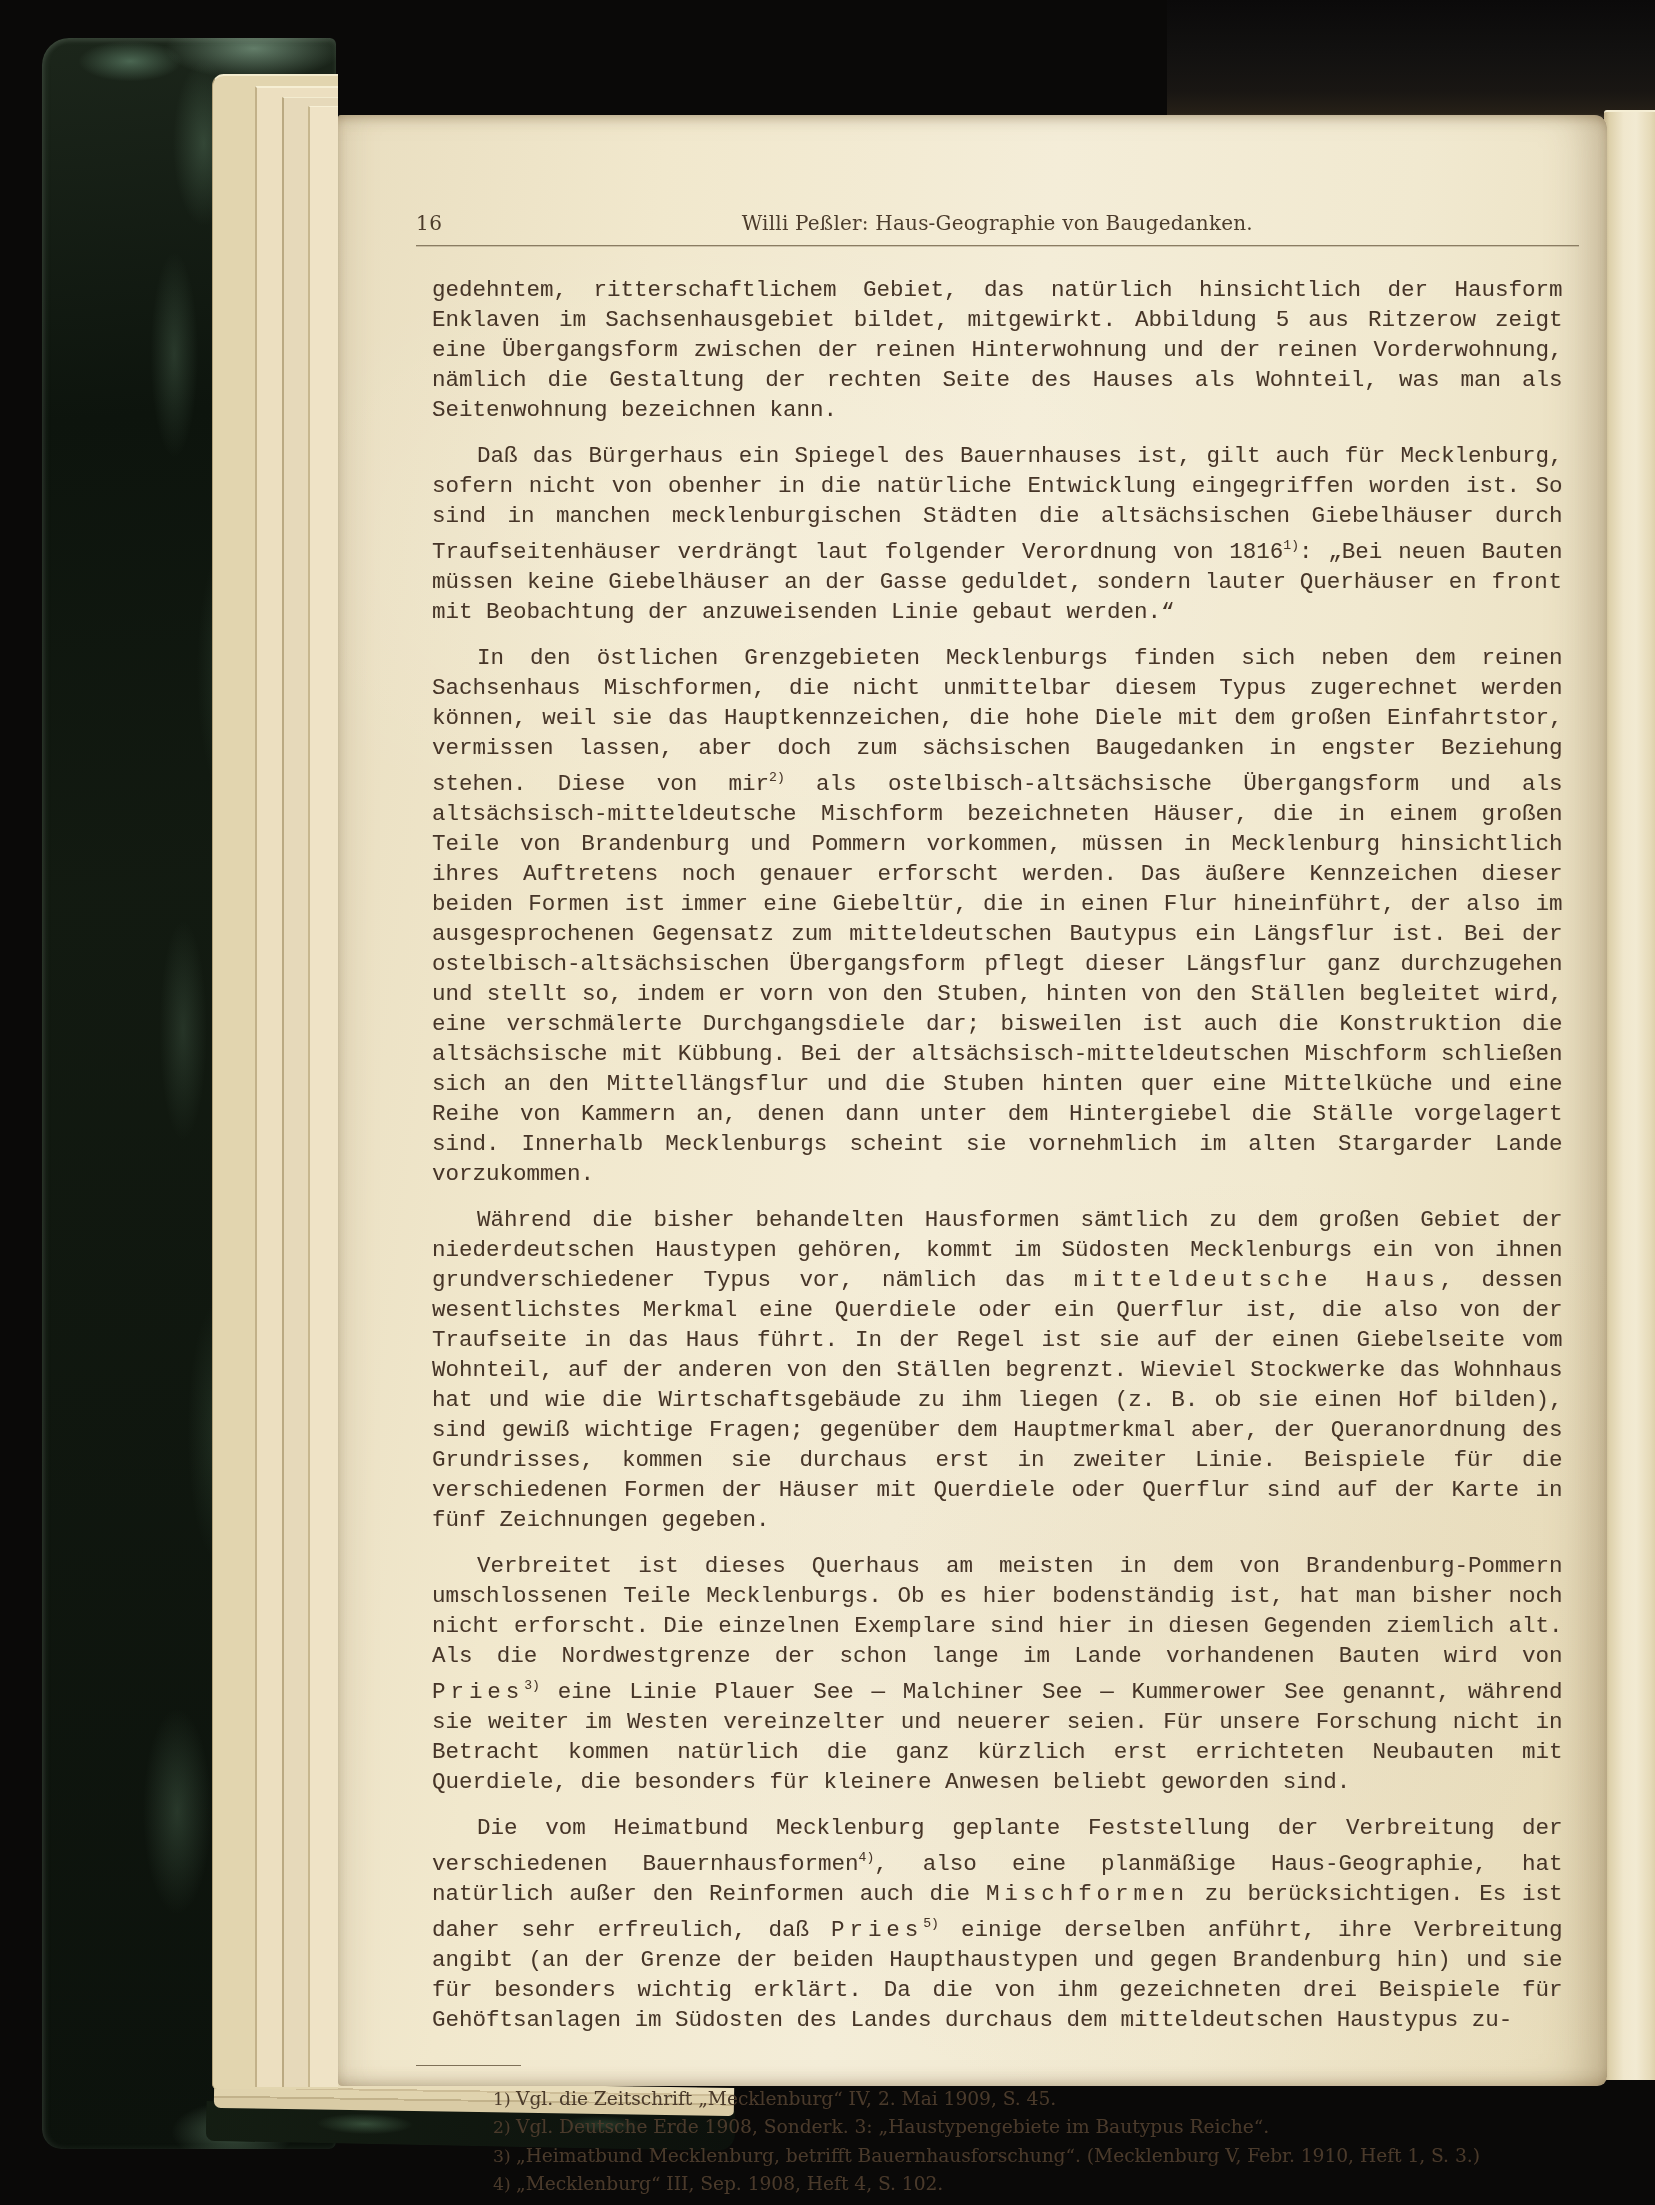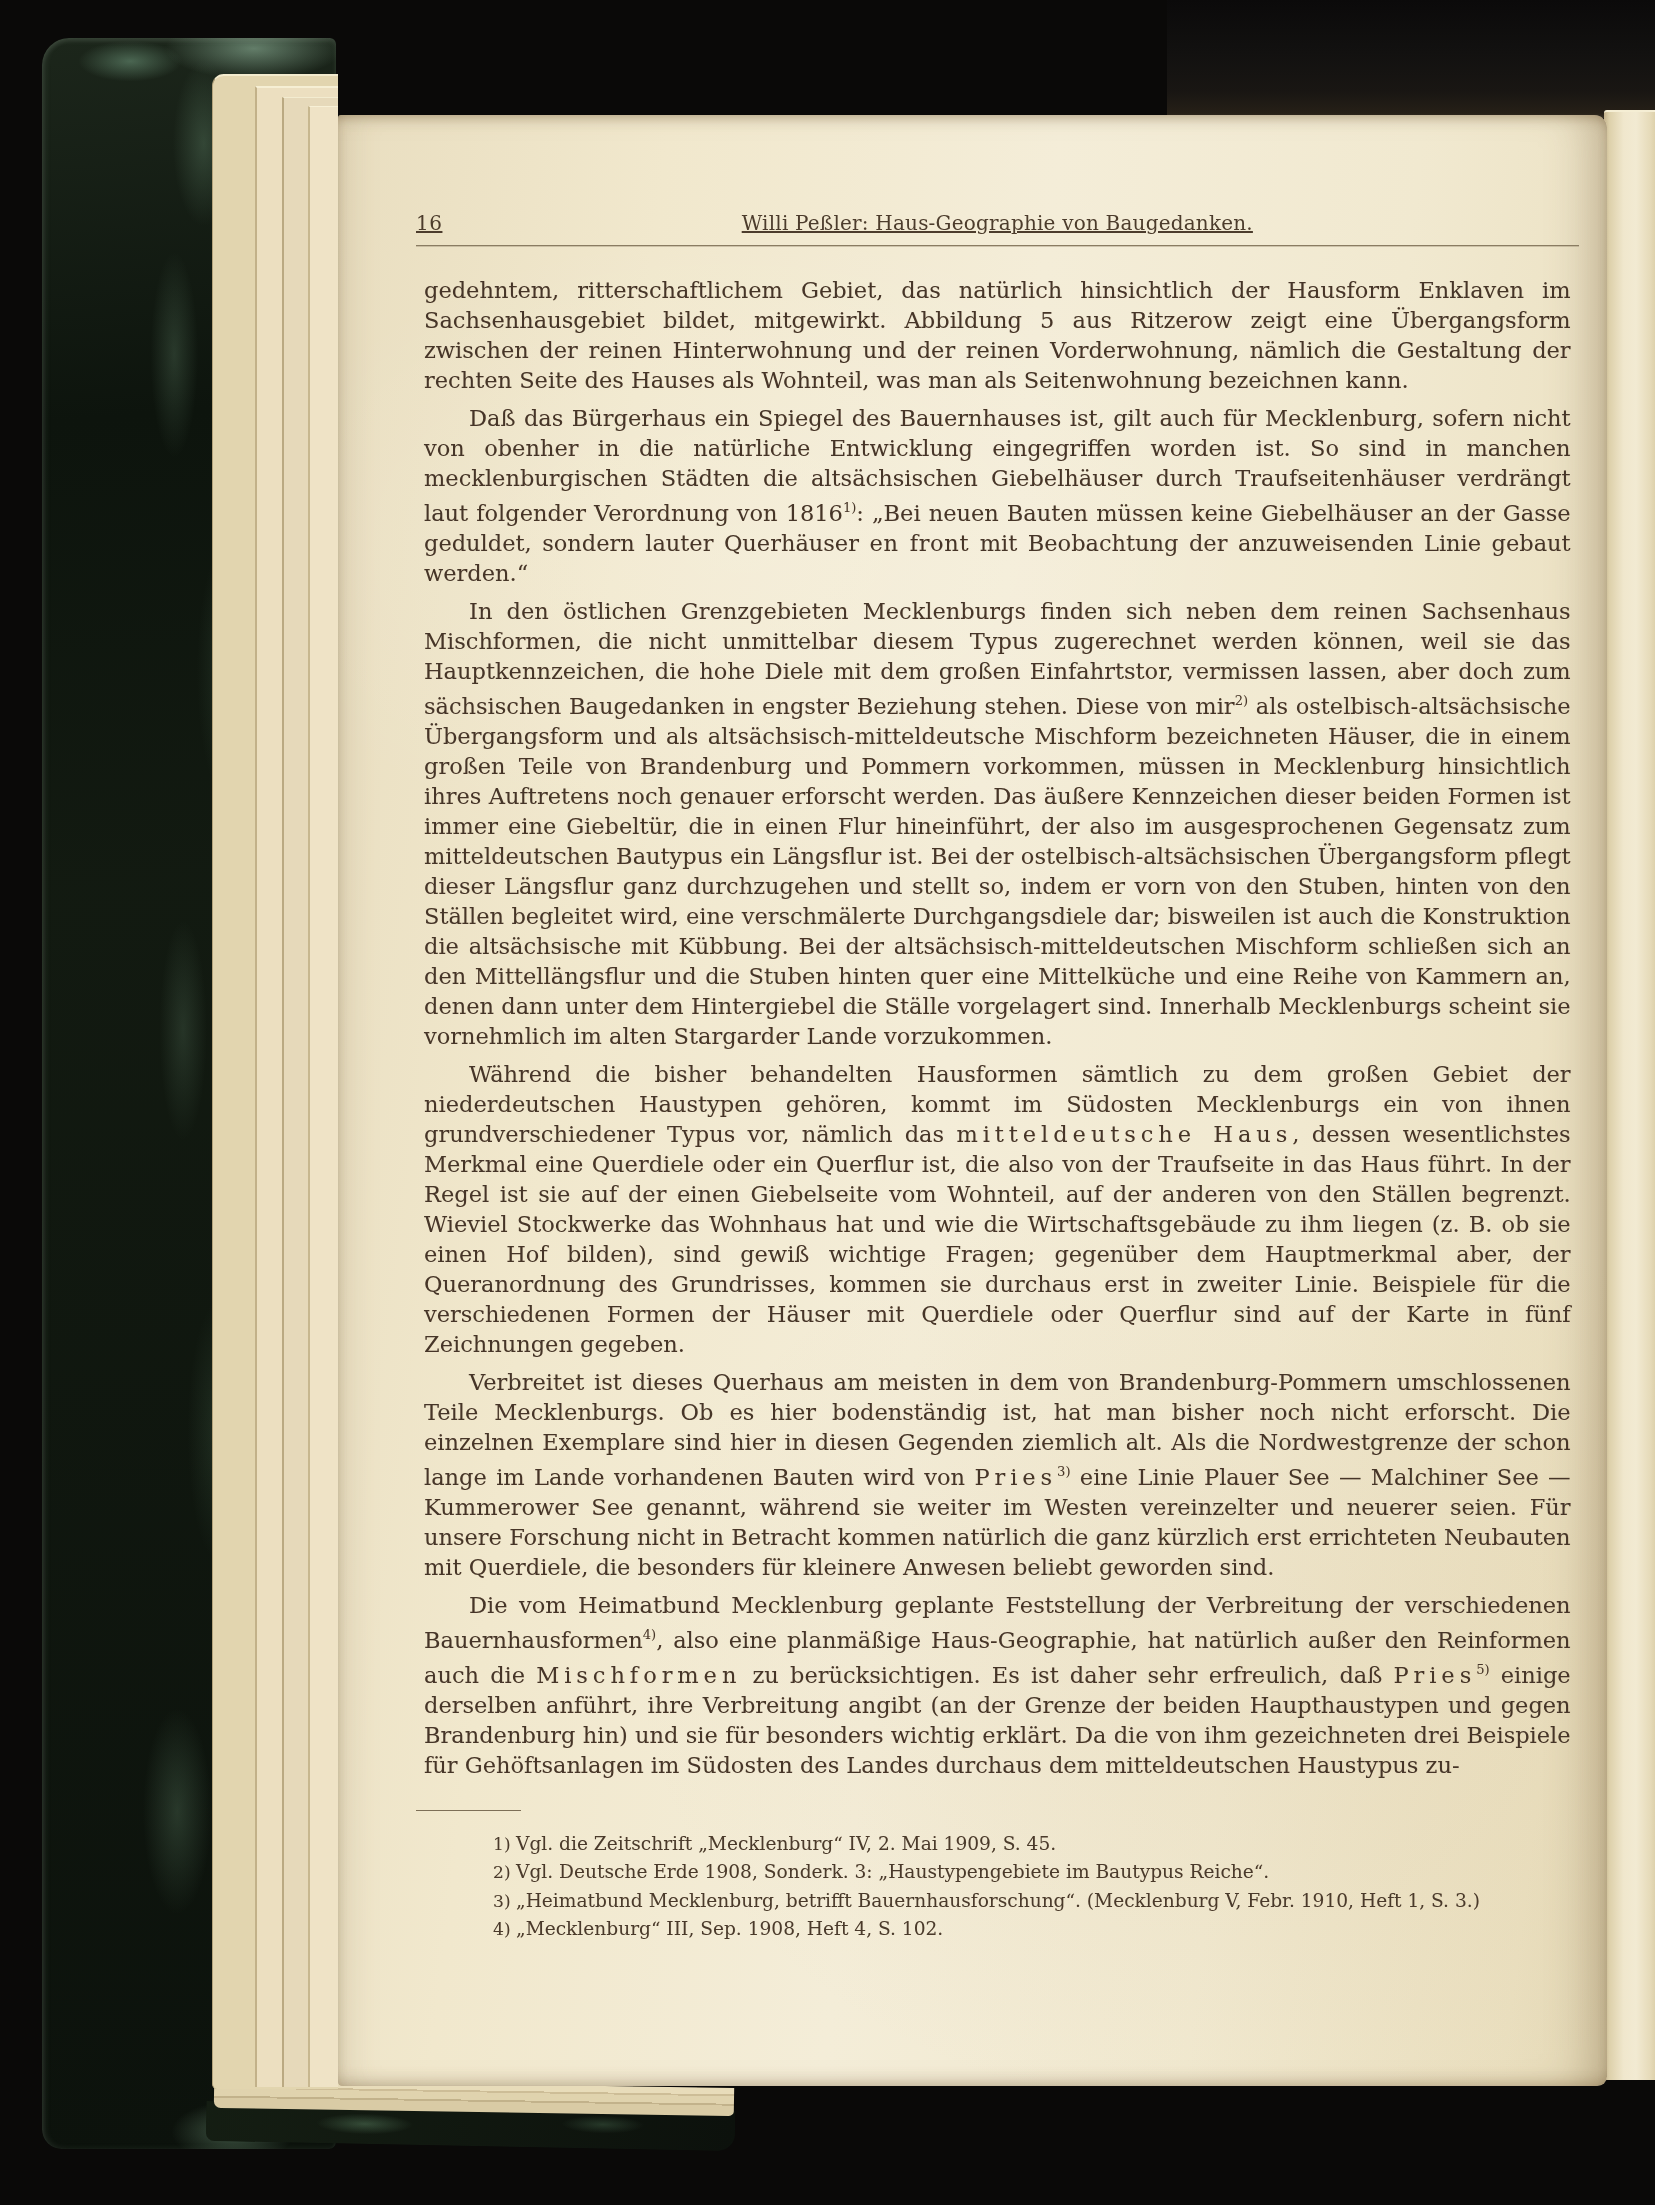--- a/index.html
+++ b/index.html
@@ -73,29 +73,29 @@
       radial-gradient(ellipse 735px 466px at 32% 22%, rgba(255,255,252,.18), transparent 70%),
       radial-gradient(ellipse 833px 637px at 72% 78%, rgba(188,158,108,.10), transparent 75%),
       linear-gradient(97deg,#e9dec0 0%,#f1e8cd 22%,#f4edd8 48%,#f1e9d0 72%,#eadfbf 93%,#e3d7b4 100%);
     box-shadow:
       inset 0 7.8px 12.7px -6.9px rgba(110,85,50,.5),
       inset 0 -9.8px 15.7px -8.8px rgba(110,85,50,.42),
       inset -38px 0 47px -25.5px rgba(115,90,55,.4),
       inset 27px 0 42px -28.4px rgba(115,90,55,.28);
     color:#463528;
   }
-  .header{display:flex; align-items:baseline; font-size:20px; color:#4c3c2c;text-decoration:underline;}
+  .header{display:flex; align-items:baseline; font-size:20px; color:#4c3c2c;}
   .pnum{width:64px; text-align:left; letter-spacing:0.5px;}
   .ptitle{flex:1; text-align:center; letter-spacing:0.2px;}
   .pspacer{width:64px;}
   .rule{height:1.5px; background:linear-gradient(90deg,#93846a,#857burl 40%,#8a7b61); background:#8a7c62; margin-top:9.8px; box-shadow:0 1px 0 rgba(138,124,98,.35);}
   .bodytext{margin-top:28.4px; font-size:22.5px; line-height:30px; text-align:justify;
             hyphens:auto; -webkit-hyphens:auto; overflow-wrap:break-word;
             text-shadow:0.3px 0.4px 0 rgba(125,102,72,.18);}
-  .para{margin:8px;}
+  .para{margin:16px;font-family:Liberation Mono, monospace;}
   .para.indent{text-indent:45px;}
   .sup{font-size:58%; vertical-align:30%;}
   .spaced{letter-spacing:.22em;}
   .antiqua{letter-spacing:.03em;}
   .fnsep{width:105px; height:1.5px; background:#7d6f57; margin:30px 0 18.6px 0;}
   .footnotes{font-size:18.6px; line-height:27.4px; color:#4a3a2b;
              text-shadow:0.2px 0.4px 0 rgba(125,102,72,.15);}
   .footnote{padding-left:77px;}
   .fn-marker{font-size:92%;}
 </style>

